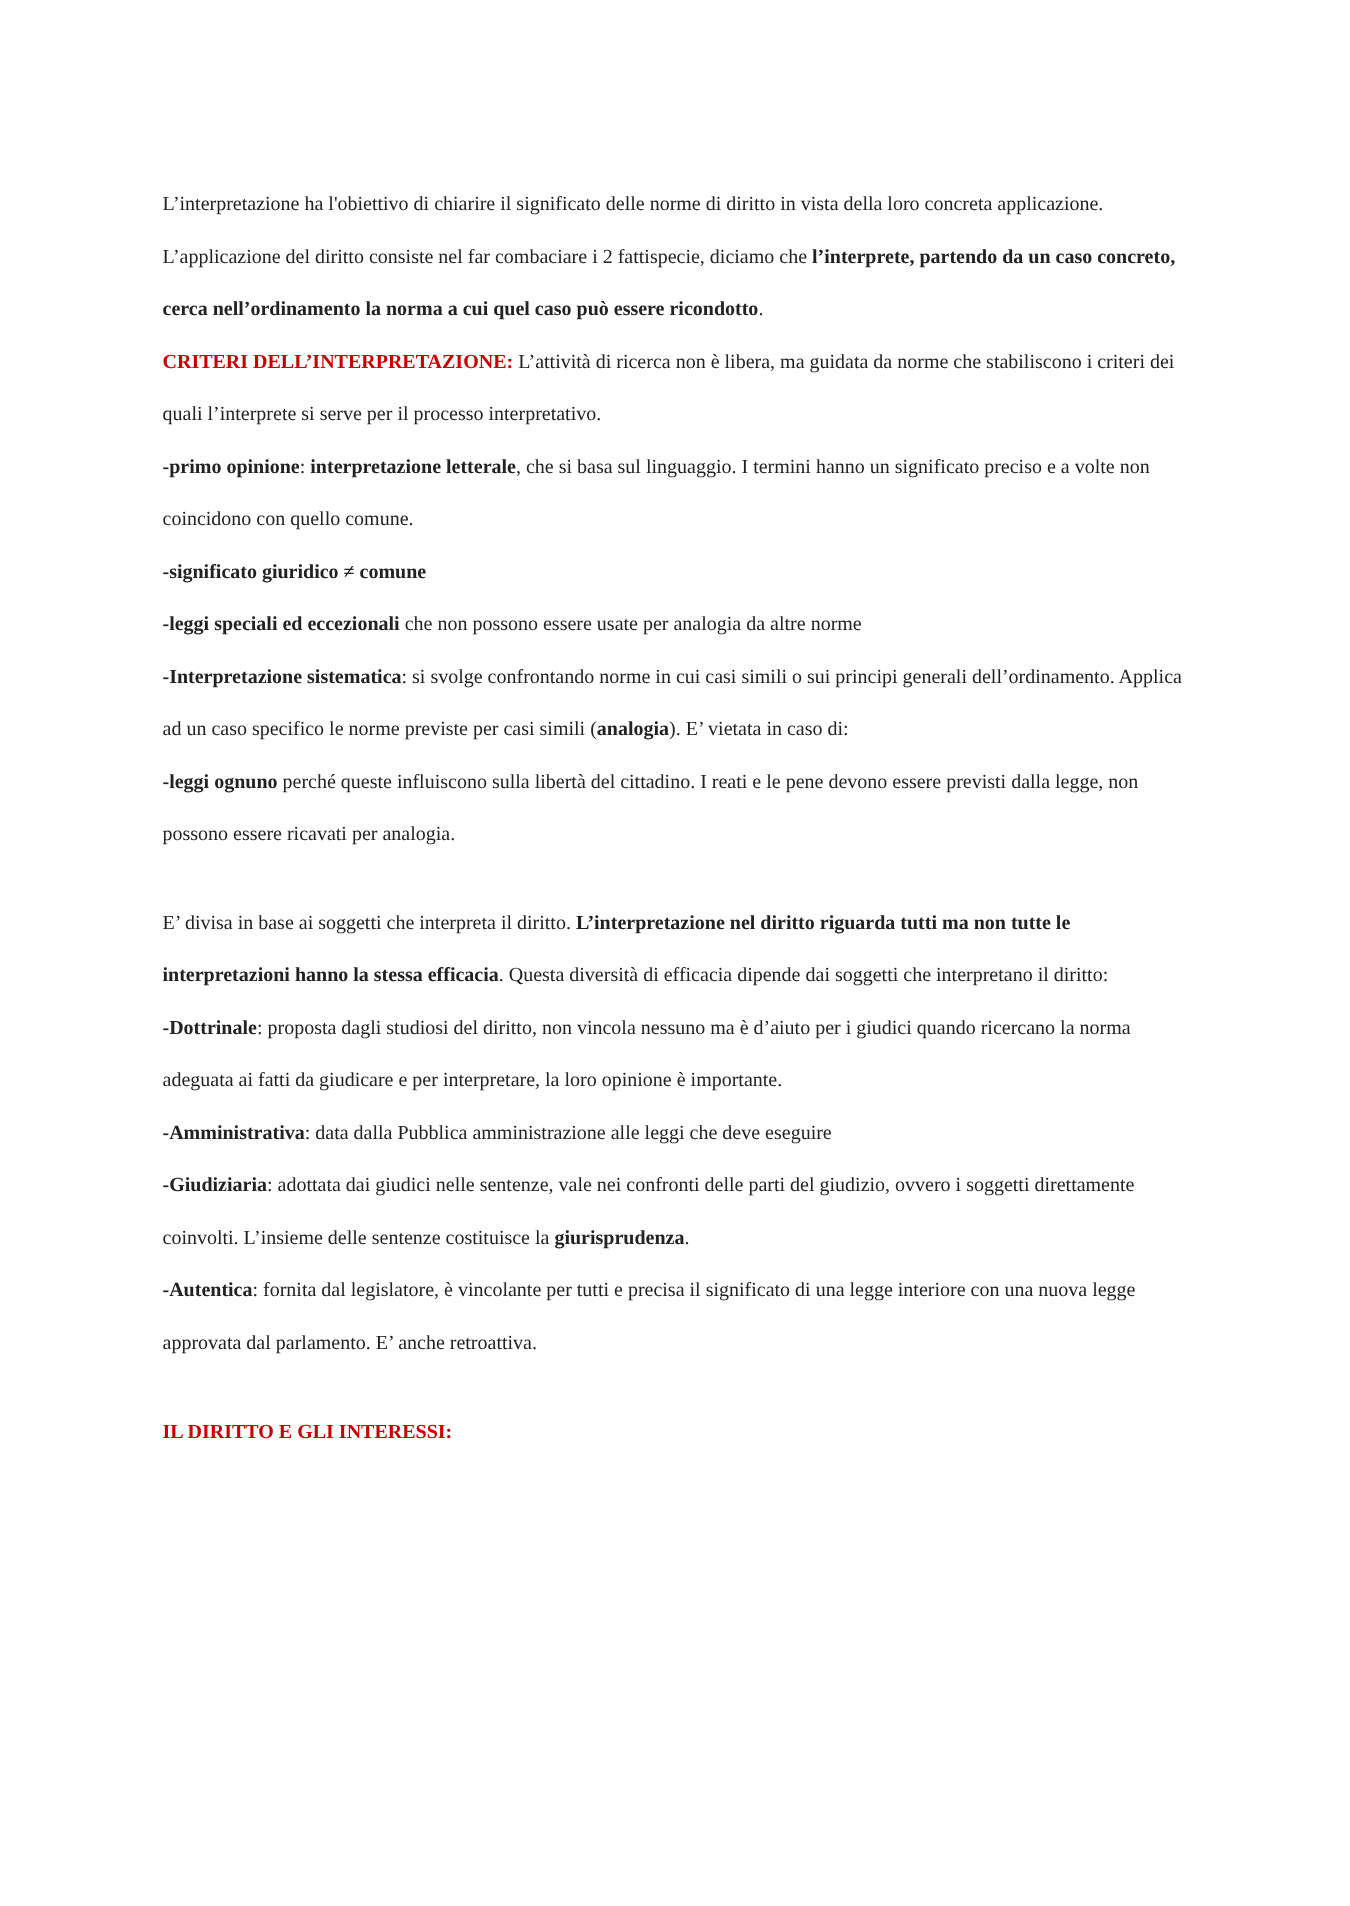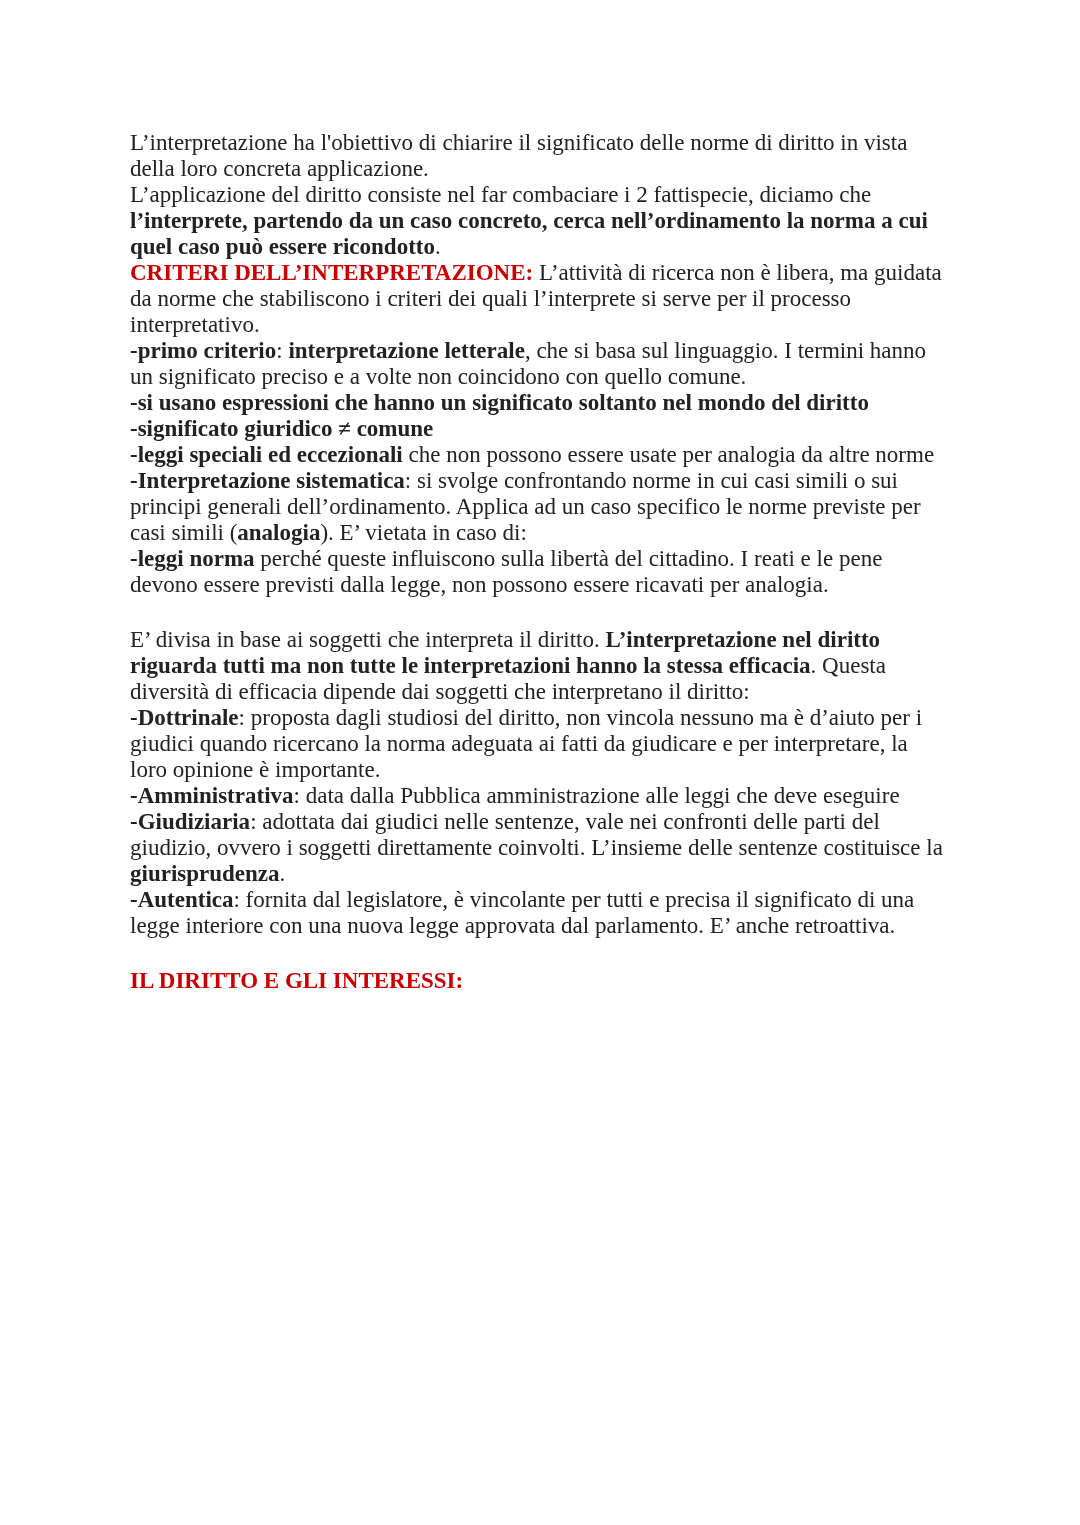--- a/index.html
+++ b/index.html
@@ -12,23 +12,24 @@
     width: 1080px;
     min-height: 1525px;
     margin: 0 auto;
     background: #ffffff;
     box-sizing: border-box;
     padding: 130px 130px 60px 130px;
   }
   .doc-body {
     width: 820px;
     font-family: "Liberation Serif", "DejaVu Serif", serif;
-    font-size: 23px;
-    line-height: 26px;
+    font-size: 16px;
+    line-height: 42px;
     color: #222222;
+    margin-top: 13px;
     -webkit-font-smoothing: antialiased;
   }
   .para {
     margin: 0;
     padding: 0;
   }
   .para.spacer {
     height: 28.8px;
   }
   .bold {
@@ -39,26 +40,25 @@
   }
 </style>
 </head>
 <body style="background: rgb(255, 255, 255);">
 
 <div class="page">
   <div class="doc-body" style="color: rgb(34, 34, 34);">
       <p class="para"><span>L’interpretazione ha l'obiettivo di chiarire il significato delle norme di diritto in vista della loro concreta applicazione.</span></p>
       <p class="para"><span>L’applicazione del diritto consiste nel far combaciare i 2 fattispecie, diciamo che </span><span class="bold">l’interprete, partendo da un caso concreto, cerca nell’ordinamento la norma a cui quel caso può essere ricondotto</span><span>.</span></p>
       <p class="para"><span class="bold red">CRITERI DELL’INTERPRETAZIONE:</span><span> L’attività di ricerca non è libera, ma guidata da norme che stabiliscono i criteri dei quali l’interprete si serve per il processo interpretativo.</span></p>
-      <p class="para"><span class="bold">-primo criterio</span><span>: </span><span class="bold">interpretazione letterale</span><span>, che si basa sul linguaggio. I termini hanno un significato preciso e a volte non coincidono con quello comune.</span></p>
-      <p class="para"><span class="bold">-si usano espressioni che hanno un significato soltanto nel mondo del diritto</span></p>
+      <p class="para"><span class="bold">-primo opinione</span><span>: </span><span class="bold">interpretazione letterale</span><span>, che si basa sul linguaggio. I termini hanno un significato preciso e a volte non coincidono con quello comune.</span></p>
       <p class="para"><span class="bold">-significato giuridico ≠ comune</span></p>
       <p class="para"><span class="bold">-leggi speciali ed eccezionali</span><span> che non possono essere usate per analogia da altre norme</span></p>
       <p class="para"><span class="bold">-Interpretazione sistematica</span><span>: si svolge confrontando norme in cui casi simili o sui principi generali dell’ordinamento. Applica ad un caso specifico le norme previste per casi simili (</span><span class="bold">analogia</span><span>). E’ vietata in caso di:</span></p>
-      <p class="para"><span class="bold">-leggi norma</span><span> perché queste influiscono sulla libertà del cittadino. I reati e le pene devono essere previsti dalla legge, non possono essere ricavati per analogia.</span></p>
+      <p class="para"><span class="bold">-leggi ognuno</span><span> perché queste influiscono sulla libertà del cittadino. I reati e le pene devono essere previsti dalla legge, non possono essere ricavati per analogia.</span></p>
       <p class="para spacer"></p>
       <p class="para"><span>E’ divisa in base ai soggetti che interpreta il diritto. </span><span class="bold">L’interpretazione nel diritto riguarda tutti ma non tutte le interpretazioni hanno la stessa efficacia</span><span>. Questa diversità di efficacia dipende dai soggetti che interpretano il diritto:</span></p>
       <p class="para"><span class="bold">-Dottrinale</span><span>: proposta dagli studiosi del diritto, non vincola nessuno ma è d’aiuto per i giudici quando ricercano la norma adeguata ai fatti da giudicare e per interpretare, la loro opinione è importante.</span></p>
       <p class="para"><span class="bold">-Amministrativa</span><span>: data dalla Pubblica amministrazione alle leggi che deve eseguire</span></p>
       <p class="para"><span class="bold">-Giudiziaria</span><span>: adottata dai giudici nelle sentenze, vale nei confronti delle parti del giudizio, ovvero i soggetti direttamente coinvolti. L’insieme delle sentenze costituisce la </span><span class="bold">giurisprudenza</span><span>.</span></p>
       <p class="para"><span class="bold">-Autentica</span><span>: fornita dal legislatore, è vincolante per tutti e precisa il significato di una legge interiore con una nuova legge approvata dal parlamento. E’ anche retroattiva.</span></p>
       <p class="para spacer"></p>
       <p class="para"><span class="bold red">IL DIRITTO E GLI INTERESSI:</span></p>
     </div>
 </div>

